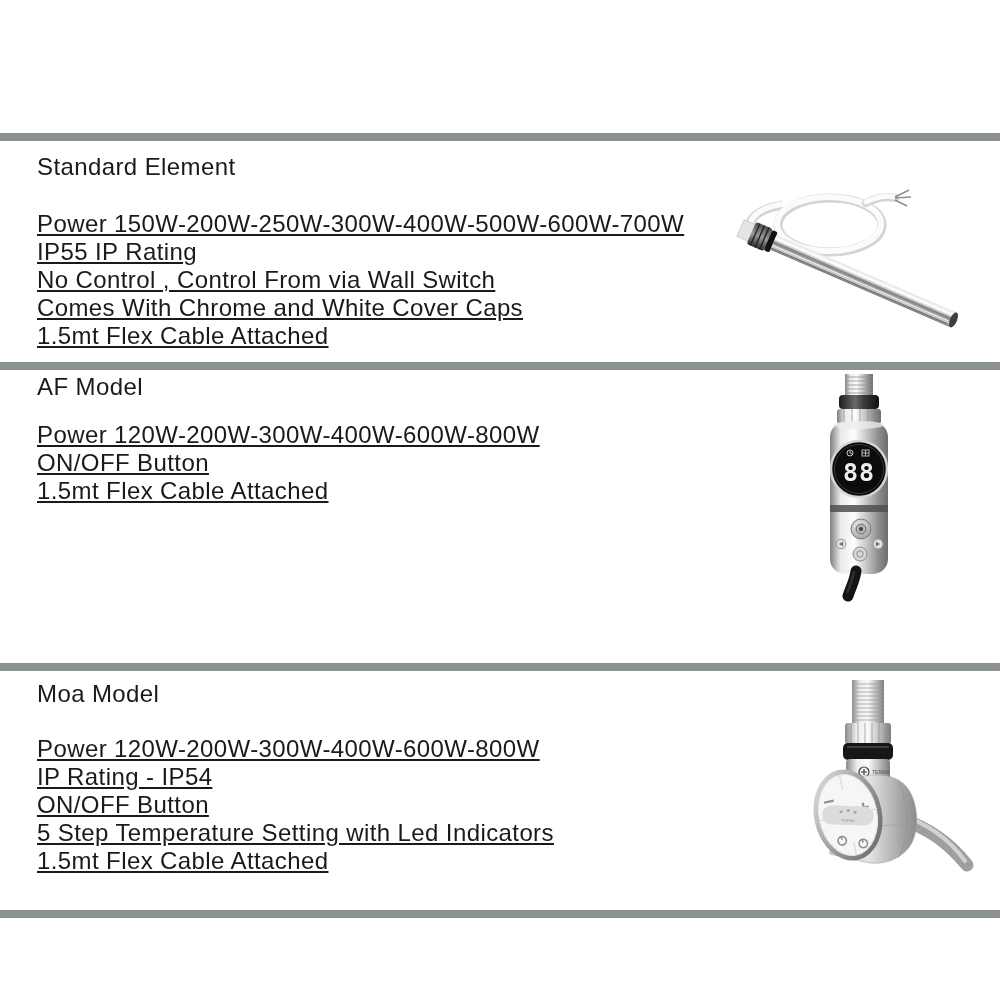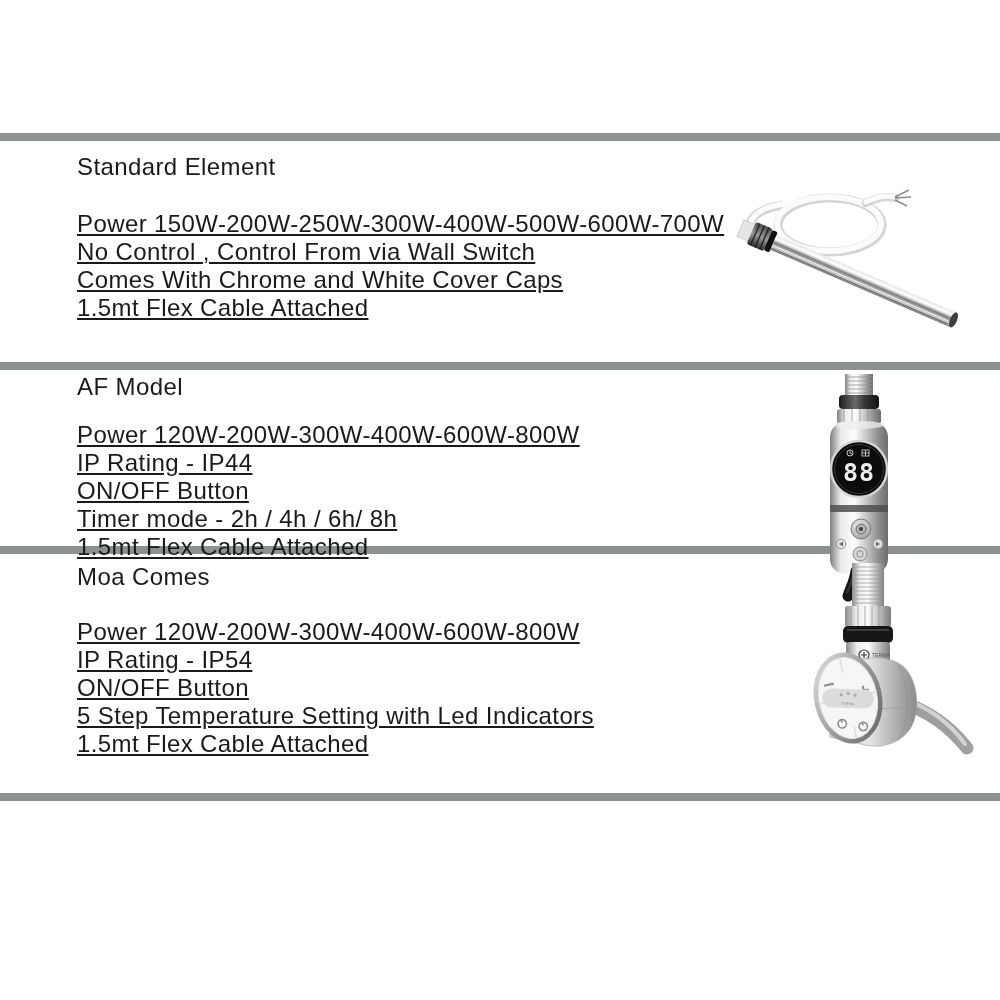--- a/index.html
+++ b/index.html
@@ -3,23 +3,23 @@
 <meta charset="utf-8">
 <style>
   html,body{margin:0;padding:0;background:#ffffff;}
   .page{position:relative;width:1000px;height:1000px;background:#fff;overflow:hidden;
         font-family:"Liberation Sans","DejaVu Sans",sans-serif;color:var(--text,#1a1a1a);}
   .spacer-top{height:133px;}
   .spacer-bottom{height:142px;}
   .bar{height:8px;background:var(--divider,#8b9290);}
   .sec{position:relative;}
   .sec1{height:221px;}
-  .sec2{height:176px;}
+  .sec2{height:293px;}
   .sec3{height:239px;}
-  .text{padding-left:37px;font-size:24px;line-height:28px;letter-spacing:0.4px;margin-left:40px;}
+  .text{padding-left:37px;font-size:24px;line-height:28px;letter-spacing:0.4px;}
   .sec1 .text{padding-top:12px;}
   .sec2 .text{padding-top:3px;}
   .sec3 .text{padding-top:9px;}
   .title{font-size:24px;font-weight:400;margin:0;}
   .sec1 .title{margin-bottom:29px;}
   .sec2 .title{margin-bottom:20px;}
   .sec3 .title{margin-bottom:27px;}
   .line{margin:0;text-decoration:underline;}
   .img{position:absolute;}
   .img1{left:728px;top:44px;}
@@ -31,20 +31,21 @@
 
 <div class="page">
 
   <div class="spacer-top"></div>
   <div class="bar"></div>
 
   <section class="sec sec1">
     <div class="text">
       <h2 class="title">Standard Element</h2>
       <p class="line">Power 150W-200W-250W-300W-400W-500W-600W-700W</p>
+      <p class="line">IP55 IP Rating</p>
       <p class="line">No Control , Control From via Wall Switch</p>
       <p class="line">Comes With Chrome and White Cover Caps</p>
       <p class="line">1.5mt Flex Cable Attached</p>
     </div>
     <svg class="img img1" width="250" height="160" viewBox="0 0 250 160">
       <defs>
         <linearGradient id="rod1" x1="0" y1="0" x2="0" y2="1">
           <stop offset="0" stop-color="#e6e6e6"></stop>
             <stop offset="0.25" stop-color="#fafafa"></stop>
           <stop offset="0.55" stop-color="#8e8e8e"></stop>
@@ -82,23 +83,21 @@
       </g>
     </svg>
   </section>
 
   <div class="bar"></div>
 
   <section class="sec sec2">
     <div class="text">
       <h2 class="title">AF Model</h2>
       <p class="line">Power 120W-200W-300W-400W-600W-800W</p>
-      <p class="line">IP Rating - IP44</p>
       <p class="line">ON/OFF Button</p>
-      <p class="line">Timer mode - 2h / 4h / 6h/ 8h</p>
       <p class="line">1.5mt Flex Cable Attached</p>
     </div>
     <svg class="img img2" width="95" height="230" viewBox="0 0 95 230">
       <defs>
         <linearGradient id="chrome2" x1="0" y1="0" x2="1" y2="0">
           <stop offset="0" stop-color="#7f7f7f"></stop>
             <stop offset="0.18" stop-color="#e9e9e9"></stop>
           <stop offset="0.42" stop-color="#fdfdfd"></stop>
             <stop offset="0.62" stop-color="#c9c9c9"></stop>
           <stop offset="0.85" stop-color="#8a8a8a"></stop>
@@ -162,21 +161,21 @@
 
       <path d="M34,199 C33,208 29,215 26,224" fill="none" stroke="#141414" stroke-width="11" stroke-linecap="round"></path>
       <path d="M32,199 C31,207 28,213 25,221" fill="none" stroke="#3c3c3c" stroke-width="2.5" opacity="0.7"></path>
     </svg>
   </section>
 
   <div class="bar"></div>
 
   <section class="sec sec3">
     <div class="text">
-      <h2 class="title">Moa Comes</h2>
+      <h2 class="title">Moa Model</h2>
       <p class="line">Power 120W-200W-300W-400W-600W-800W</p>
       <p class="line">IP Rating - IP54</p>
       <p class="line">ON/OFF Button</p>
       <p class="line">5 Step Temperature Setting with Led Indicators</p>
       <p class="line">1.5mt Flex Cable Attached</p>
     </div>
     <svg class="img img3" width="215" height="230" viewBox="0 0 215 230">
       <defs>
         <linearGradient id="chrome3" x1="0" y1="0" x2="1" y2="0">
           <stop offset="0" stop-color="#8a8a8a"></stop>

